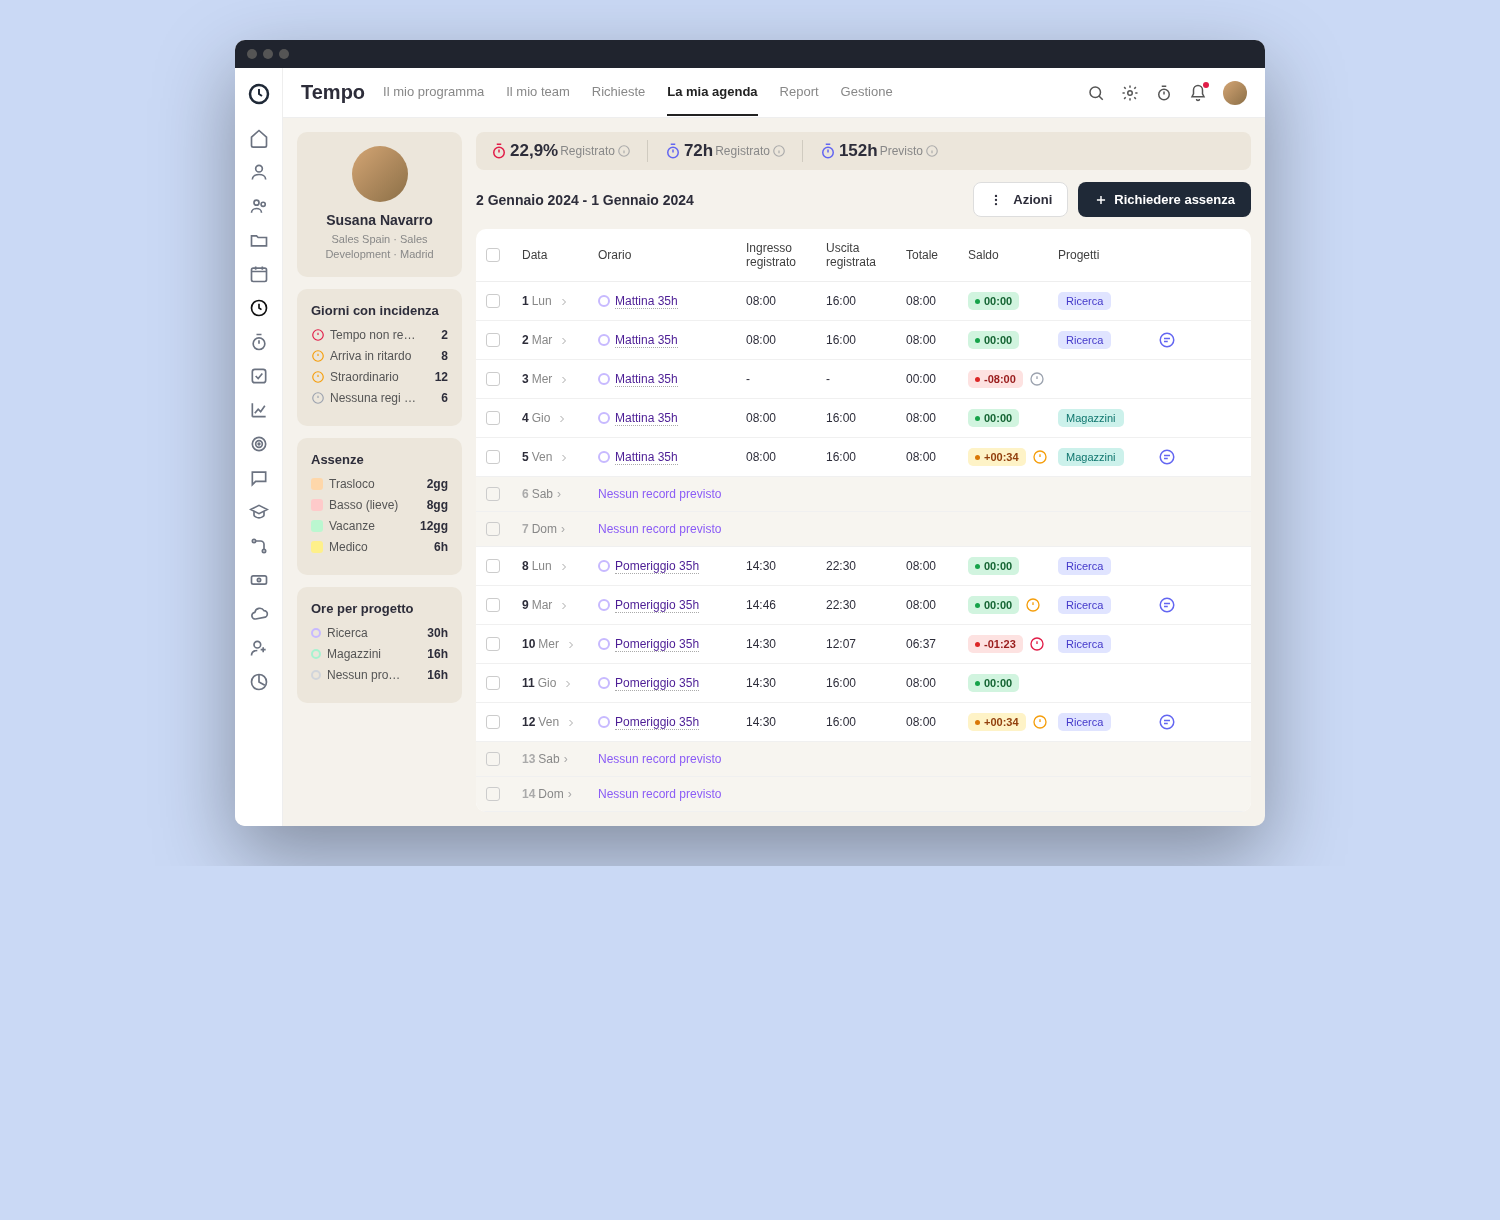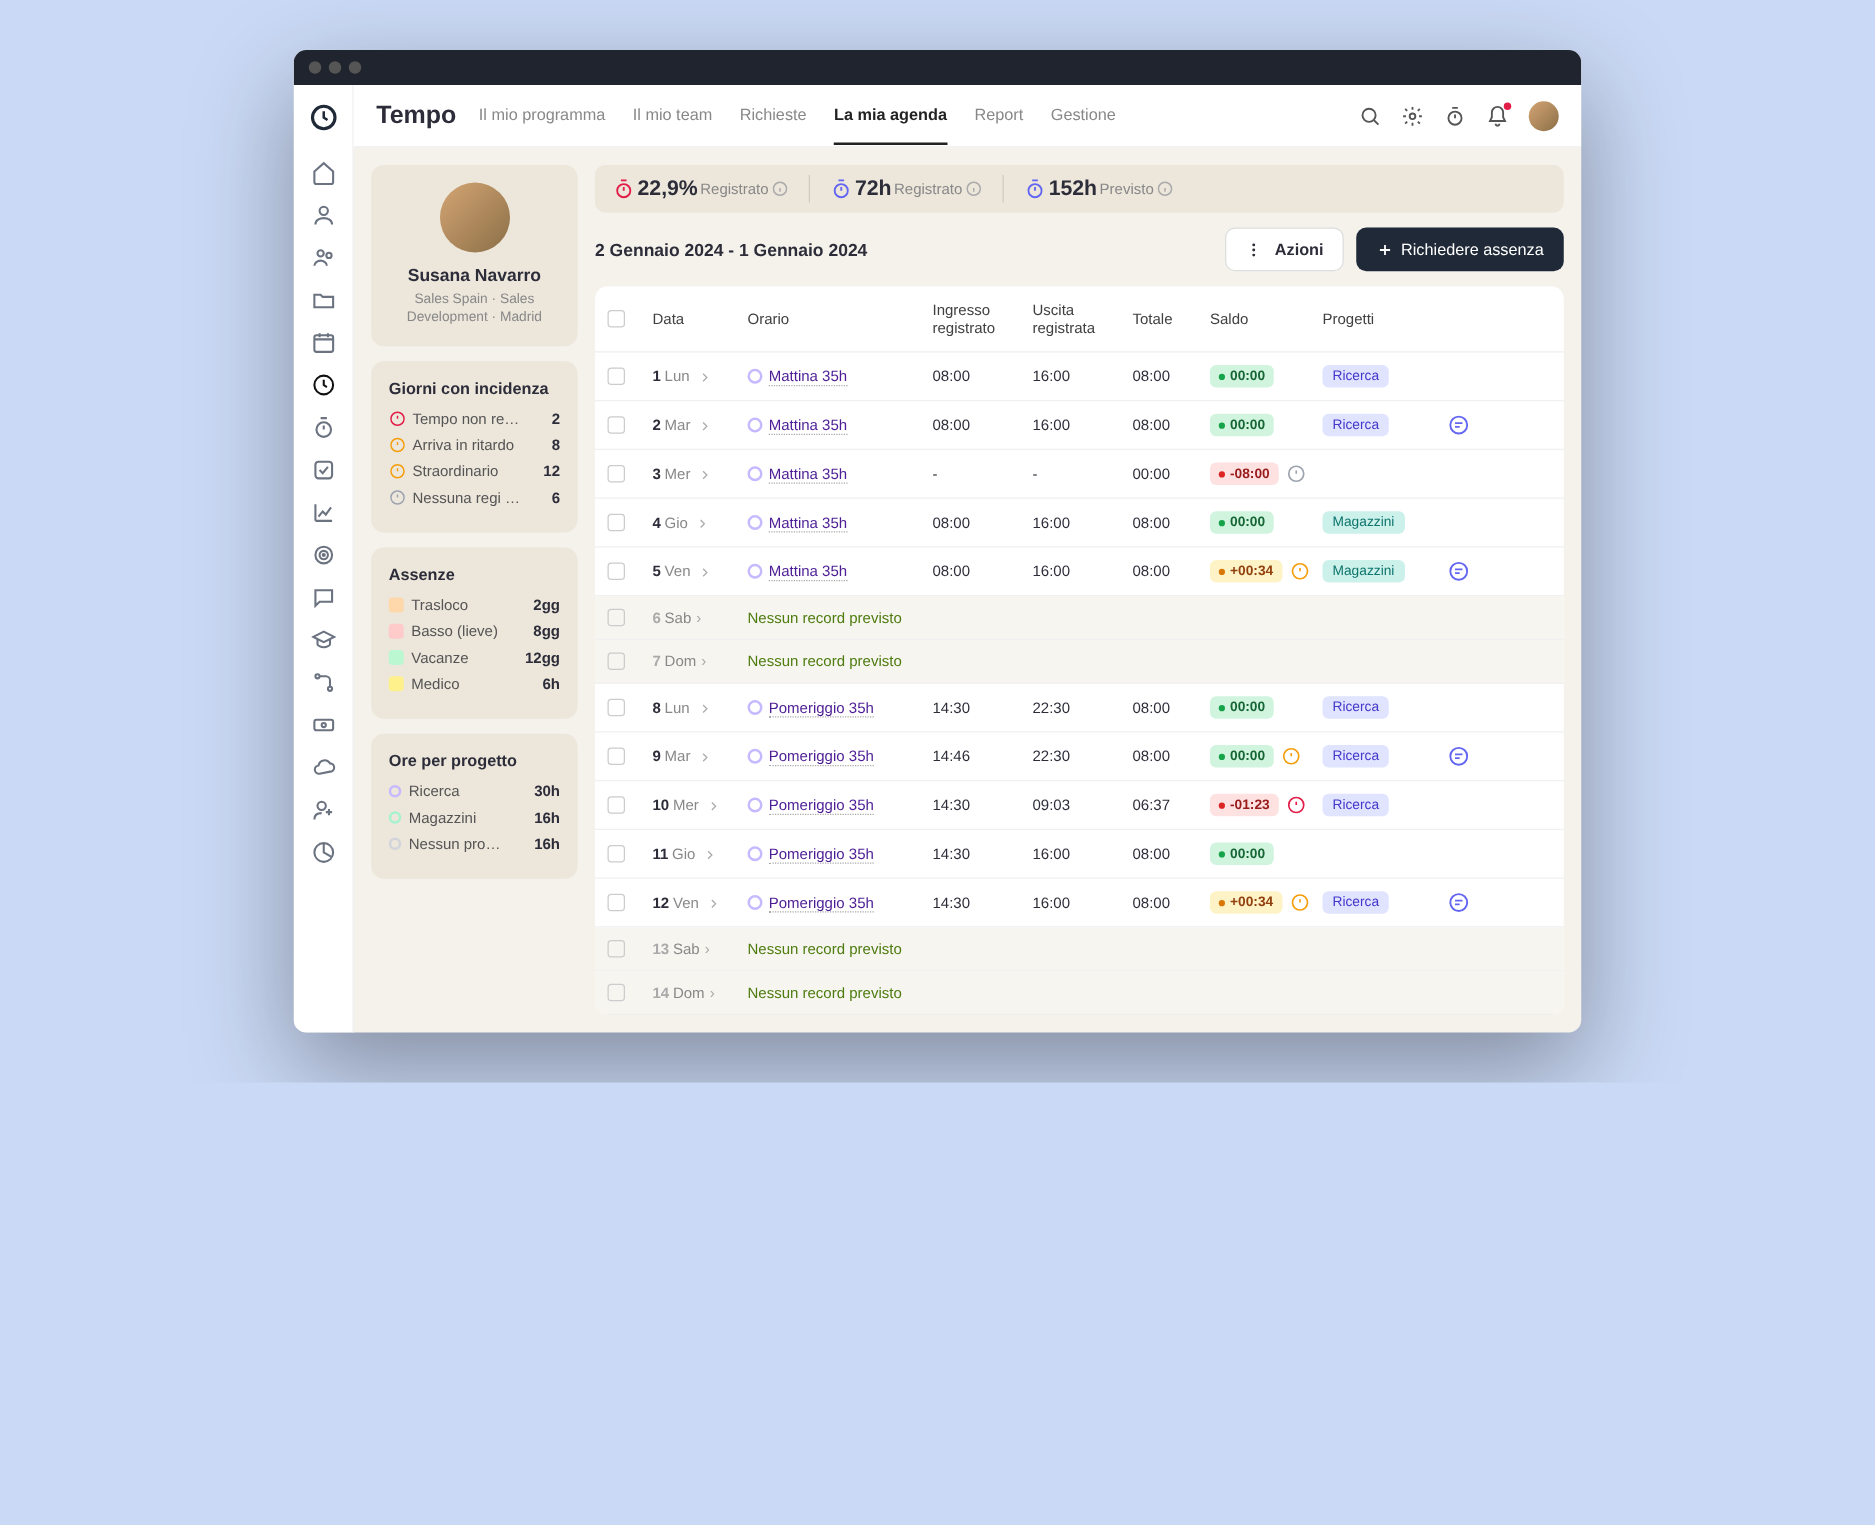--- a/index.html
+++ b/index.html
@@ -52,21 +52,21 @@
 .metric { display: flex; align-items: center; gap: 2px; }
 .metric .ic { width: 18px; height: 18px; }
 .metric .num { font-size: 17px; font-weight: 700; }
 .metric .txt { font-size: 12px; color: #888; }
 .metric .info { width: 14px; height: 14px; color: #aaa; }
 .metric-sep { width: 1px; height: 22px; background: #d0cbc0; }
 .row2 { display: flex; justify-content: space-between; align-items: center; }
 .range-title { font-weight: 700; font-size: 14px; }
 .row2-actions { display: flex; gap: 10px; }
 .btn-white { background: #fff; border: 1px solid #ddd; border-radius: 8px; padding: 9px 15px; font-size: 13px; font-weight: 600; cursor: pointer; display: flex; align-items: center; gap: 10px; }
-.btn-dark { background: #1f2937; color: #fff; border-radius: 8px; padding: 9px 16px; font-size: 13px; font-weight: 400; cursor: pointer; display: flex; align-items: center; gap: 6px; }
+.btn-dark { background: #1f2937; color: #fff; border-radius: 8px; padding: 9px 16px; font-size: 13px; font-weight: 700; cursor: pointer; display: flex; align-items: center; gap: 6px; }
 .table { background: #fff; border-radius: 10px; overflow: hidden; }
 .thead { display: grid; grid-template-columns: 36px 76px 148px 80px 80px 62px 90px 100px 40px; padding: 12px 10px; font-size: 12px; color: #404040; border-bottom: 1px solid #eee; align-items: center; }
 .trow { display: grid; grid-template-columns: 36px 76px 148px 80px 80px 62px 90px 100px 40px; padding: 10px 10px; font-size: 12px; border-bottom: 1px solid #f0f0f0; align-items: center; }
 .trow.muted { background: #f7f5f0; color: #aaa; }
 .trow .chk { width: 14px; height: 14px; border: 1.5px solid #ccc; border-radius: 3px; cursor: pointer; }
 .trow .day { font-weight: 700; }
 .trow .dow { color: #888; margin-left: 3px; font-weight: 400; }
 .trow .expand { width: 16px; color: #aaa; cursor: pointer; margin-left: 4px; }
 .shift { display: flex; align-items: center; gap: 5px; }
 .shift .dot2 { width: 12px; height: 12px; border-radius: 50%; border: 2px solid #c7b9ff; }
@@ -78,21 +78,21 @@
 .badge.r { background: #fde2e1; color: #991b1b; }
 .badge.r .bd-dot { background: #dc2626; }
 .badge.y { background: #fef3c7; color: #92400e; }
 .badge.y .bd-dot { background: #d97706; }
 .tag { display: inline-block; padding: 3px 8px; border-radius: 5px; font-size: 11px; font-weight: 500; width: fit-content; }
 .tag.purple { background: #e0e4ff; color: #4338ca; }
 .tag.teal { background: #ccf1eb; color: #0f766e; }
 .cell-with-icon { display: flex; align-items: center; gap: 6px; }
 .warn-ic { width: 16px; height: 16px; }
 .comment-ic { width: 18px; height: 18px; color: #6366f1; cursor: pointer; }
-.muted-text { color: #4d7c0f; }
+.muted-text { color: #8b5cf6; }
 svg { display: block; }
 </style>
 </head>
 <body>
 
 <div class="window">
   <div class="titlebar">
     <div class="dot"></div>
     <div class="dot"></div>
     <div class="dot"></div>
@@ -592,21 +592,21 @@
                     <div class="chk"></div>
                   </div>
       <div><span class="day">10</span><span class="dow">Mer</span><svg class="expand" width="12" height="12" viewBox="0 0 24 24" fill="none" stroke="currentColor" stroke-width="2" style="display:inline;vertical-align:middle">
                       <path d="M9 6l6 6-6 6"></path>
                     </svg></div>
       <div class="shift">
                     <span class="dot2"></span>
                     <span class="txt">Pomeriggio 35h</span>
                   </div>
       <div>14:30</div>
-      <div>09:03</div>
+      <div>12:07</div>
       <div>06:37</div>
       <div class="cell-with-icon">
                     <span class="badge r"><span class="bd-dot"></span>-01:23</span>
                     <svg class="warn-ic" viewBox="0 0 24 24" fill="none" stroke="#e11d48" stroke-width="2">
                       <circle cx="12" cy="12" r="9"></circle>
                       <path d="M12 8v4M12 16h.01"></path>
                     </svg>
                   </div>
       <div><span class="tag purple">Ricerca</span></div>
       <div></div>

